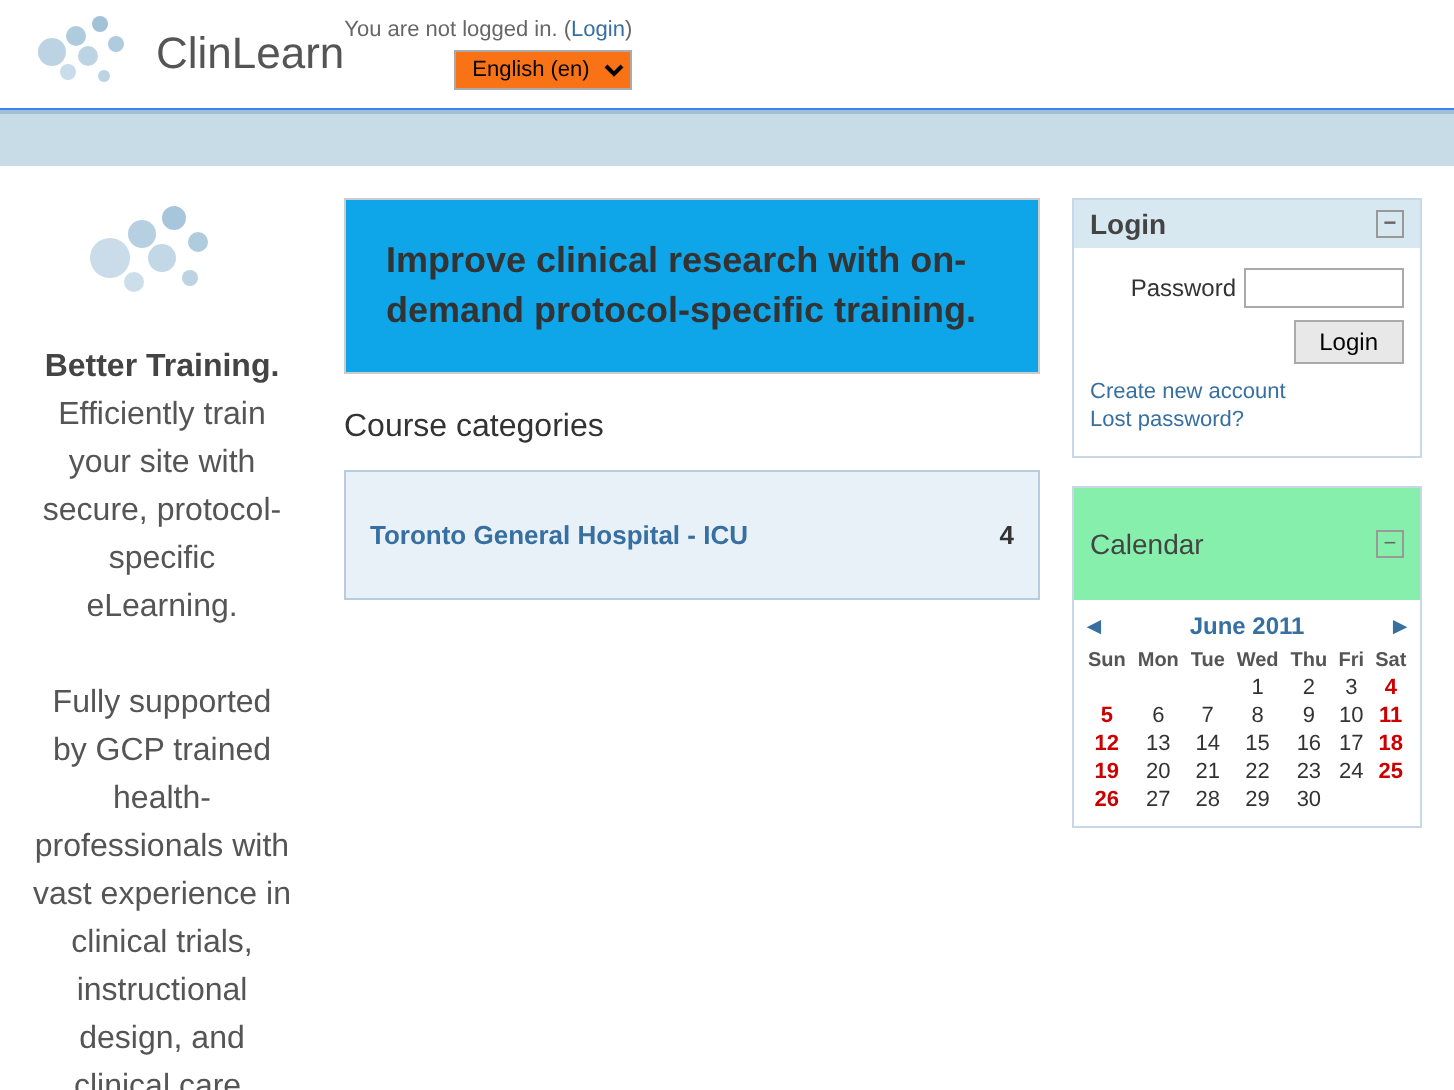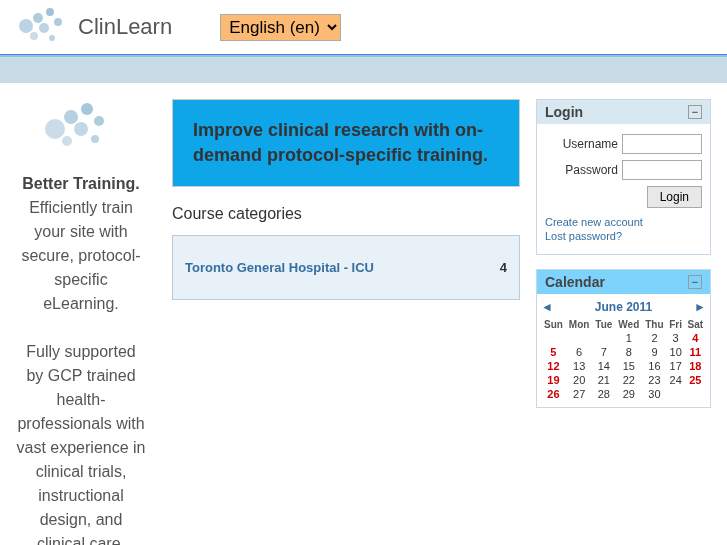--- a/index.html
+++ b/index.html
@@ -3,21 +3,21 @@
   <meta charset="utf-8">
   <style>
     * { margin: 0; padding: 0; box-sizing: border-box; }
     body { font-family: Arial, Helvetica, sans-serif; font-size: 13px; background: #fff; color: #333; width: 727px; min-height: 545px; }
 
     
     #header { background: #fff; padding: 4px 16px; display: flex; align-items: center; justify-content: flex-start; border-bottom: 1px solid #3b82f6; }
     #logo-area { display: flex; align-items: center; gap: 8px; }
     #header-right { display: flex; flex-direction: column; align-items: flex-end; gap: 4px; font-size: 11px; color: #666; }
     #header-right a { color: #366fa0; text-decoration: none; }
-    #lang-select { font-size: 17px; border: 1px solid #aaa; background: #fdba74; padding: 2px 4px; cursor: pointer; margin-left: 48px; }
+    #lang-select { font-size: 11px; border: 1px solid #aaa; background: #f97316; padding: 2px 4px; cursor: pointer; margin-left: 48px; }
     .site-name { font-size: 22px; color: #555; font-weight: normal; }
 
     
     #navbar { background: #c8dce8; height: 28px; display: flex; align-items: center; padding: 0 12px; border-top: 2px solid #a0bfd0; }
 
     
     #main-content { display: flex; gap: 0; padding: 16px; }
     #left-col { width: 140px; flex-shrink: 0; padding-right: 10px; text-align: center; }
     #center-col { flex: 1; padding: 0 16px; }
     #right-col { width: 175px; flex-shrink: 0; }
@@ -44,21 +44,21 @@
     #login-body { padding: 10px 8px; }
     .login-field { display: flex; align-items: center; justify-content: flex-end; gap: 4px; margin-bottom: 6px; font-size: 12px; }
     .login-field input { width: 80px; border: 1px solid #aaa; padding: 2px 3px; font-size: 12px; }
     #login-btn-row { text-align: right; margin-bottom: 8px; }
     #login-btn { background: #e8e8e8; border: 1px solid #aaa; padding: 3px 12px; font-size: 12px; cursor: pointer; }
     #login-links { font-size: 11px; }
     #login-links a { color: #366fa0; text-decoration: none; display: block; margin-bottom: 2px; }
 
     
     #calendar-box { border: 1px solid #c8d8e8; }
-    #calendar-header { background: #7dd3fc; padding: 4px 8px; display: flex; justify-content: space-between; align-items: center; font-size: 14px; font-weight: bold; color: #444; }
+    #calendar-header { background: #86efac; padding: 20px 8px; display: flex; justify-content: space-between; align-items: center; font-size: 14px; font-weight: normal; color: #444; }
     #calendar-body { padding: 6px 4px; }
     #cal-nav { display: flex; justify-content: space-between; align-items: center; margin-bottom: 4px; }
     #cal-nav .cal-arrow { color: #366fa0; cursor: pointer; font-size: 12px; font-weight: bold; }
     #cal-month { color: #366fa0; font-size: 12px; font-weight: bold; }
     #cal-table { width: 100%; border-collapse: collapse; font-size: 11px; }
     #cal-table th { color: #555; text-align: center; padding: 1px 2px; font-weight: bold; font-size: 10px; }
     #cal-table td { text-align: center; padding: 1px 2px; color: #333; }
     #cal-table td.red { color: #cc0000; font-weight: bold; cursor: pointer; }
 
     
@@ -78,20 +78,23 @@
       <circle cx="22" cy="14" r="5" fill="#7aa8c8" opacity="0.6"></circle>
       <circle cx="34" cy="8" r="4" fill="#7aa8c8" opacity="0.7"></circle>
       <circle cx="28" cy="24" r="5" fill="#7aa8c8" opacity="0.5"></circle>
       <circle cx="42" cy="18" r="4" fill="#7aa8c8" opacity="0.6"></circle>
       <circle cx="18" cy="32" r="4" fill="#7aa8c8" opacity="0.4"></circle>
       <circle cx="36" cy="34" r="3" fill="#7aa8c8" opacity="0.5"></circle>
     </svg>
     <span class="site-name">ClinLearn</span>
   </div>
   <div id="header-right">
+    <span>
+      <span>You are not logged in. (</span><a href="#">Login</a><span>)</span>
+    </span>
     <select id="lang-select">
       <option>English (en)</option>
     </select>
   </div>
 </div>
 
 <div id="navbar"></div>
 
 <div id="main-content">
 
@@ -128,24 +131,20 @@
 
   <div id="right-col">
 
     <div id="login-box">
       <div id="login-header">
         <span>Login</span>
         <div class="collapse-icon">−</div>
       </div>
       <div id="login-body">
         <div class="login-field">
-          <label>Username</label>
-          <input type="text" style="">
-        </div>
-        <div class="login-field">
           <label>Password</label>
           <input type="password" style="">
         </div>
         <div id="login-btn-row">
           <button id="login-btn">Login</button>
         </div>
         <div id="login-links">
           <a href="#">Create new account</a>
           <a href="#">Lost password?</a>
         </div>

